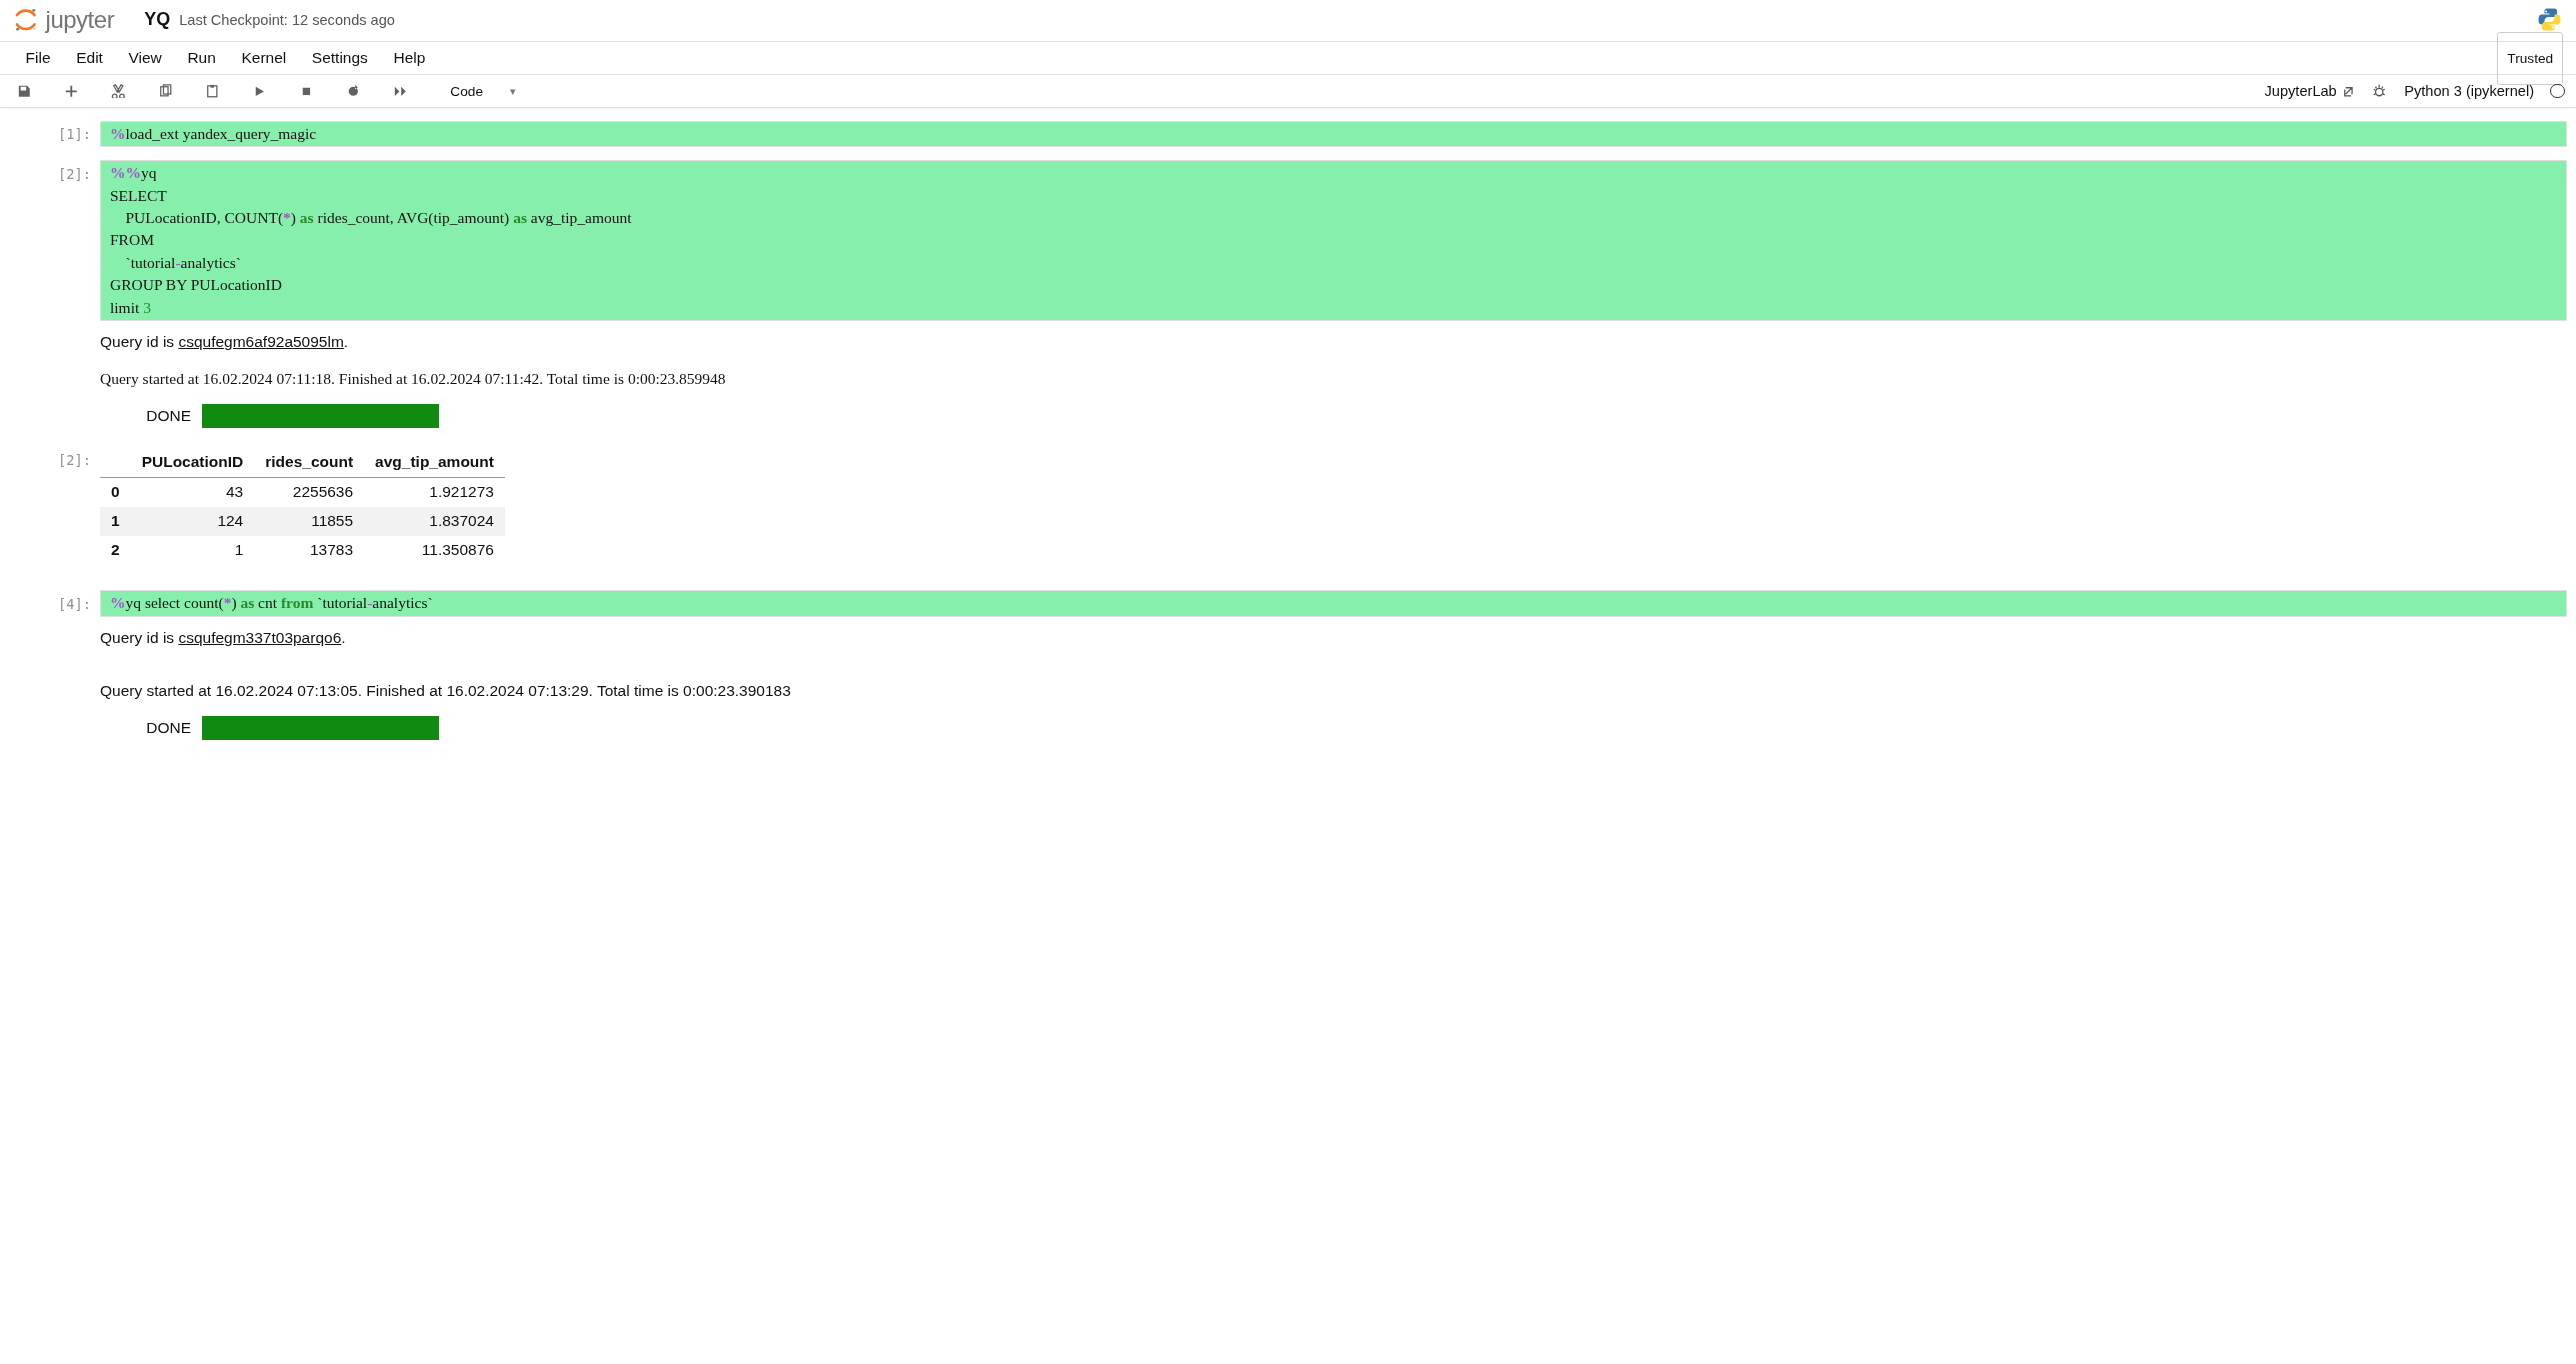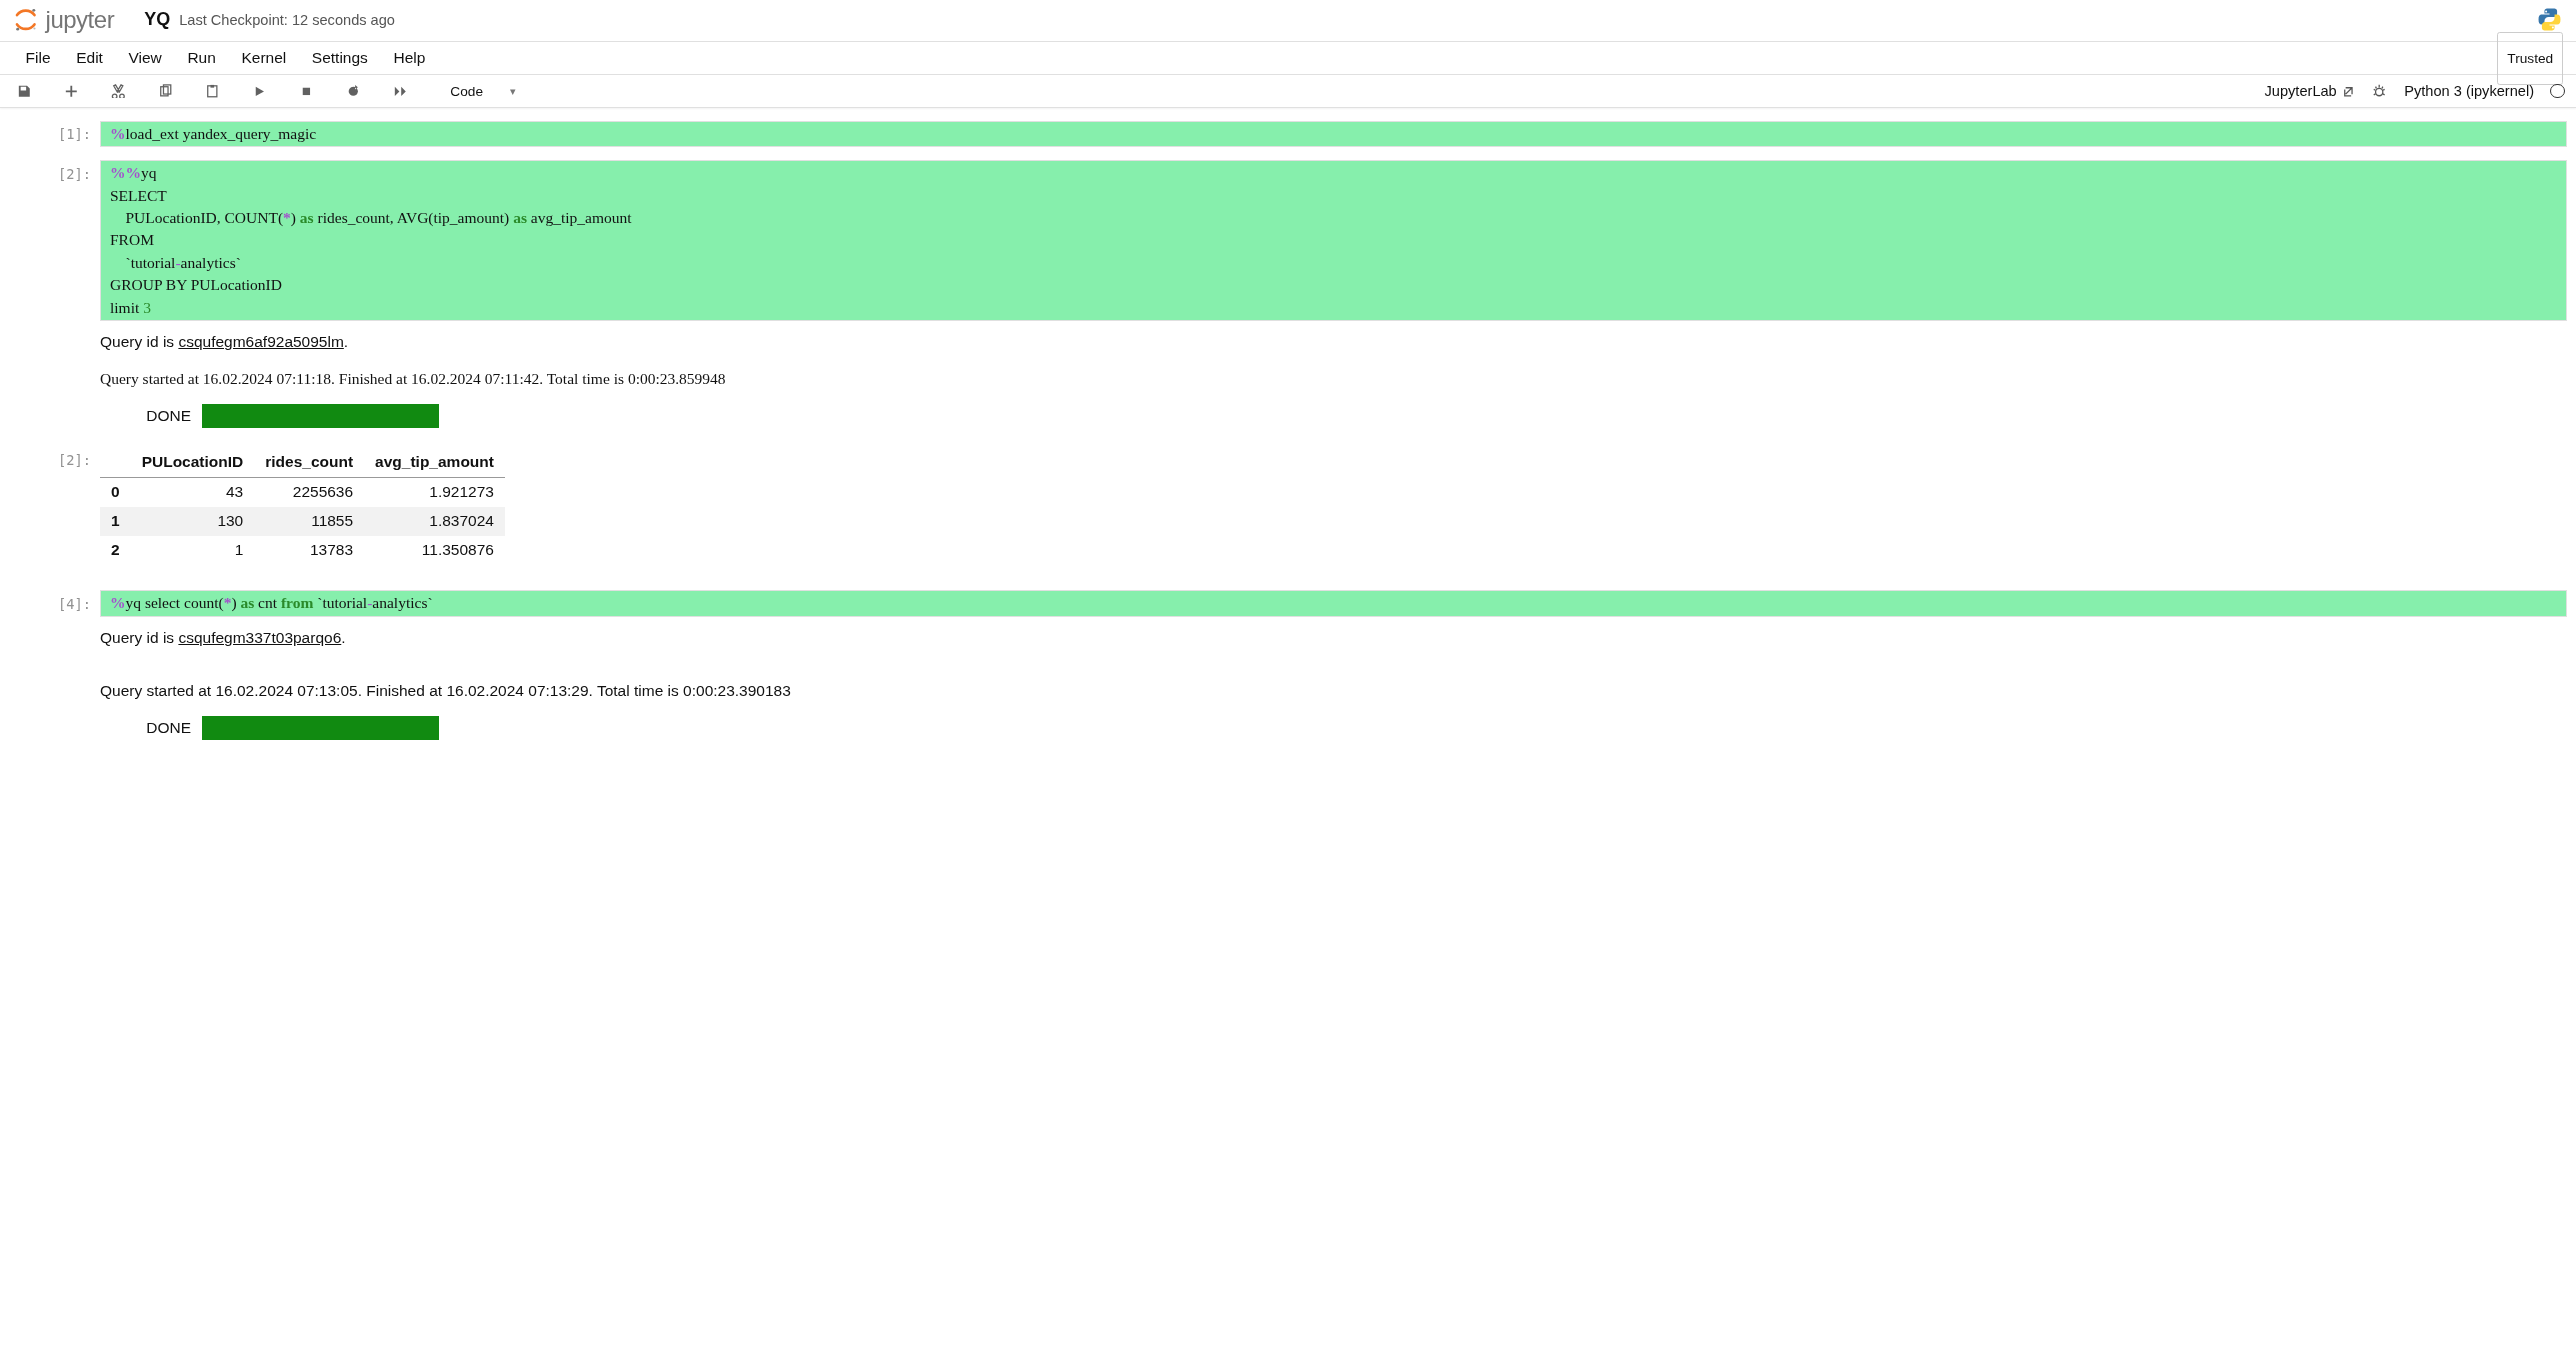--- a/index.html
+++ b/index.html
@@ -336,21 +336,21 @@
         </thead>
         <tbody>
           <tr>
             <th>0</th>
             <td>43</td>
             <td>2255636</td>
             <td>1.921273</td>
           </tr>
           <tr>
             <th>1</th>
-            <td>130</td>
+            <td>124</td>
             <td>11855</td>
             <td>1.837024</td>
           </tr>
           <tr>
             <th>2</th>
             <td>1</td>
             <td>13783</td>
             <td>11.350876</td>
           </tr>
         </tbody>

